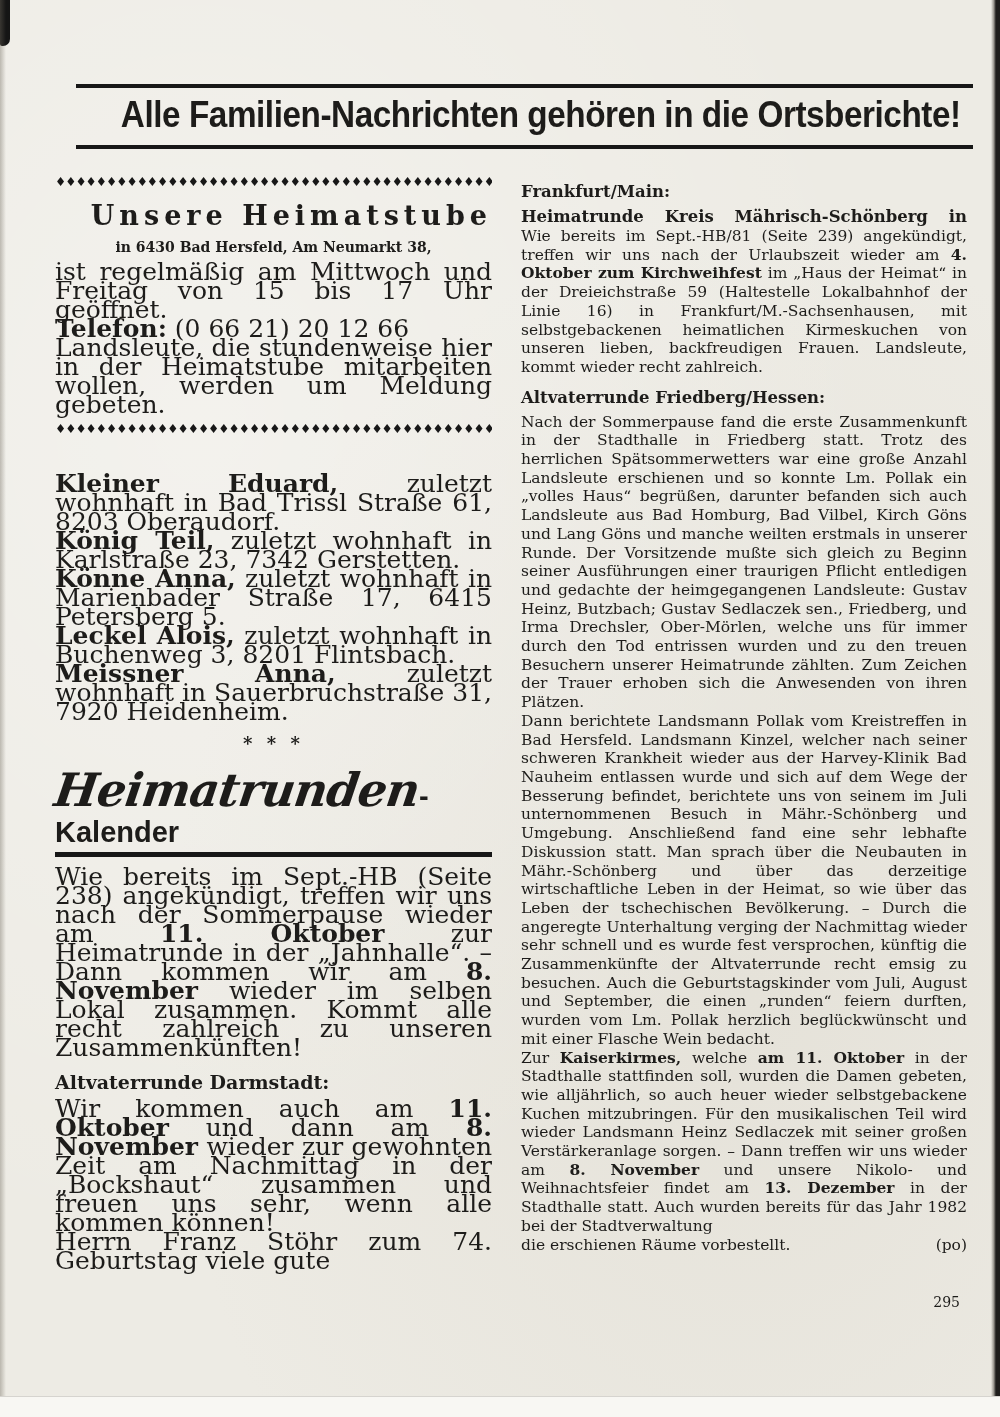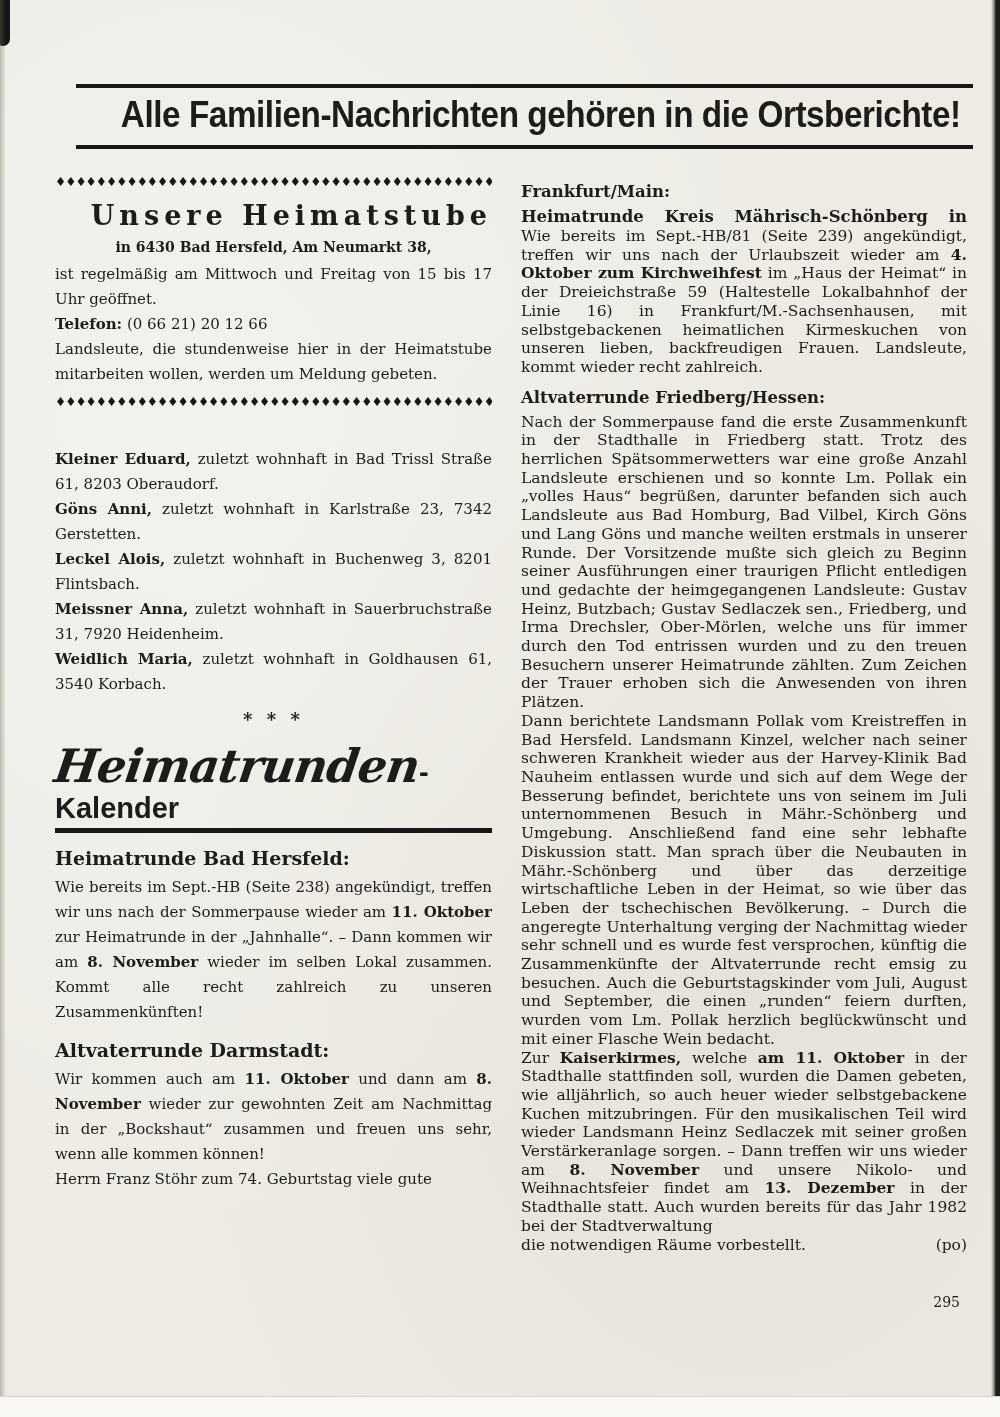--- a/index.html
+++ b/index.html
@@ -35,21 +35,21 @@
   .col-left  { left:55px;  width:437px; }
   .col-right { left:521px; width:446px; top:182px; }
 
   .diamonds { font-size:12.5px; line-height:14px; letter-spacing:-1px;
     white-space:nowrap; overflow:hidden; color:#171717; }
 
   .hs-title { margin:11px 0 5px; text-align:right; font-size:27px; font-weight:bold;
     letter-spacing:5px; white-space:nowrap; }
   .hs-address { margin:0 0 3px; text-align:center; font-weight:bold; font-size:14px; line-height:23px; }
 
-  .body { font-size:15px; line-height:25px; margin:0; }
+  .body { font-size:25px; line-height:19px; margin:0; }
   .just { text-align:justify; }
   .b { font-weight:bold; }
 
   .hs-box .diamonds:last-child { margin-top:8px; }
 
   .obituaries { margin-top:38px; }
   .stars { text-align:center; font-size:18px; font-weight:bold; letter-spacing:4px; margin:12px 0 10px; }
 
   .kal-head { margin:4px 0 10px; }
   .kal-script { display:inline-block; font-size:46px; line-height:52px; font-style:italic;
@@ -93,35 +93,34 @@
       <h2 class="hs-title">Unsere Heimatstube</h2>
       <p class="hs-address">in 6430 Bad Hersfeld, Am Neumarkt 38,</p>
       <p class="body just"><span>ist regelmäßig am Mittwoch und Freitag von 15 bis 17 Uhr geöffnet.</span></p>
       <p class="body"><span class="b">Telefon:</span><span> (0 66 21) 20 12 66</span></p>
       <p class="body just"><span>Landsleute, die stundenweise hier in der Heimatstube mitarbeiten wollen, werden um Meldung gebeten.</span></p>
       <div class="diamonds">♦♦♦♦♦♦♦♦♦♦♦♦♦♦♦♦♦♦♦♦♦♦♦♦♦♦♦♦♦♦♦♦♦♦♦♦♦♦♦♦♦♦♦♦♦♦</div>
     </div>
 
     <div class="obituaries">
       <p class="body just"><span class="b">Kleiner Eduard,</span><span> zuletzt wohnhaft in Bad Trissl Straße 61, 8203 Oberaudorf.</span></p>
-      <p class="body just"><span class="b">Göns Anni,</span><span> zuletzt wohnhaft in Karlstraße 23, 7342 Gerstetten.</span></p>
+      <p class="body just"><span class="b">König Teil,</span><span> zuletzt wohnhaft in Karlstraße 23, 7342 Gerstetten.</span></p>
+      <p class="body just"><span class="b">Könne Anna,</span><span> zuletzt wohnhaft in Marienbader Straße 17, 6415 Petersberg 5.</span></p>
       <p class="body just"><span class="b">Leckel Alois,</span><span> zuletzt wohnhaft in Buchenweg 3, 8201 Flintsbach.</span></p>
       <p class="body just"><span class="b">Meissner Anna,</span><span> zuletzt wohnhaft in Sauerbruchstraße 31, 7920 Heidenheim.</span></p>
-      <p class="body just"><span class="b">Weidlich Maria,</span><span> zuletzt wohnhaft in Goldhausen 61, 3540 Korbach.</span></p>
     </div>
 
     <div class="stars">* * *</div>
 
     <div class="kal-head">
       <span class="kal-script">Heimatrunden</span><span class="kal-suffix">-Kalender</span>
       <div class="kal-rule"></div>
     </div>
 
     <div class="section">
-      <h3 class="sec-h">Heimatrunde Bad Hersfeld:</h3>
       <p class="body just"><span>Wie bereits im Sept.-HB (Seite 238) angekündigt, treffen wir uns nach der Sommerpause wieder am </span><span class="b">11. Oktober</span><span> zur Heimatrunde in der „Jahnhalle“. – Dann kommen wir am </span><span class="b">8. November</span><span> wieder im selben Lokal zusammen. Kommt alle recht zahlreich zu unseren Zusammenkünften!</span></p>
     </div>
 
 
     <div class="section">
       <h3 class="sec-h">Altvaterrunde Darmstadt:</h3>
       <p class="body just"><span>Wir kommen auch am </span><span class="b">11. Oktober</span><span> und dann am </span><span class="b">8. November</span><span> wieder zur gewohnten Zeit am Nachmittag in der „Bockshaut“ zusammen und freuen uns sehr, wenn alle kommen können!</span></p>
       <p class="body just">Herrn Franz Stöhr zum 74. Geburtstag viele gute</p>
 
     </div>
@@ -135,21 +134,21 @@
       <h3 class="sec-h rc first just-last">Heimatrunde Kreis Mährisch-Schönberg in</h3>
       <p class="body rc just"><span>Wie bereits im Sept.-HB/81 (Seite 239) angekündigt, treffen wir uns nach der Urlaubszeit wieder am </span><span class="b">4. Oktober zum Kirchweihfest</span><span> im „Haus der Heimat“ in der Dreieichstraße 59 (Haltestelle Lokalbahnhof der Linie 16) in Frankfurt/M.-Sachsenhausen, mit selbstgebackenen heimatlichen Kirmeskuchen von unseren lieben, backfreudigen Frauen. Landsleute, kommt wieder recht zahlreich.</span></p>
     </div>
 
     <div class="section">
       <h3 class="sec-h rc">Altvaterrunde Friedberg/Hessen:</h3>
       <p class="body rc just"><span>Nach der Sommerpause fand die erste Zusammenkunft in der Stadthalle in Friedberg statt. Trotz des herrlichen Spätsommerwetters war eine große Anzahl Landsleute erschienen und so konnte Lm. Pollak ein „volles Haus“ begrüßen, darunter befanden sich auch Landsleute aus Bad Homburg, Bad Vilbel, Kirch Göns und Lang Göns und manche weilten erstmals in unserer Runde. Der Vorsitzende mußte sich gleich zu Beginn seiner Ausführungen einer traurigen Pflicht entledigen und gedachte der heimgegangenen Landsleute: Gustav Heinz, Butzbach; Gustav Sedlaczek sen., Friedberg, und Irma Drechsler, Ober-Mörlen, welche uns für immer durch den Tod entrissen wurden und zu den treuen Besuchern unserer Heimatrunde zählten. Zum Zeichen der Trauer erhoben sich die Anwesenden von ihren Plätzen.</span></p>
       <p class="body rc just"><span>Dann berichtete Landsmann Pollak vom Kreistreffen in Bad Hersfeld. Landsmann Kinzel, welcher nach seiner schweren Krankheit wieder aus der Harvey-Klinik Bad Nauheim entlassen wurde und sich auf dem Wege der Besserung befindet, berichtete uns von seinem im Juli unternommenen Besuch in Mähr.-Schönberg und Umgebung. Anschließend fand eine sehr lebhafte Diskussion statt. Man sprach über die Neubauten in Mähr.-Schönberg und über das derzeitige wirtschaftliche Leben in der Heimat, so wie über das Leben der tschechischen Bevölkerung. – Durch die angeregte Unterhaltung verging der Nachmittag wieder sehr schnell und es wurde fest versprochen, künftig die Zusammenkünfte der Altvaterrunde recht emsig zu besuchen. Auch die Geburtstagskinder vom Juli, August und September, die einen „runden“ feiern durften, wurden vom Lm. Pollak herzlich beglückwünscht und mit einer Flasche Wein bedacht.</span></p>
       <p class="body rc just"><span>Zur </span><span class="b">Kaiserkirmes,</span><span> welche </span><span class="b">am 11. Oktober</span><span> in der Stadthalle stattfinden soll, wurden die Damen gebeten, wie alljährlich, so auch heuer wieder selbstgebackene Kuchen mitzubringen. Für den musikalischen Teil wird wieder Landsmann Heinz Sedlaczek mit seiner großen Verstärkeranlage sorgen. – Dann treffen wir uns wieder am </span><span class="b">8. November</span><span> und unsere Nikolo- und Weihnachtsfeier findet am </span><span class="b">13. Dezember</span><span> in der Stadthalle statt. Auch wurden bereits für das Jahr 1982 bei der Stadtverwaltung</span></p>
       <div class="sig-line rc">
-        <span>die notwendigen Räume vorbestellt.</span>
+        <span>die erschienen Räume vorbestellt.</span>
         <span>(po)</span>
       </div>
     </div>
 
   </section>
 
   <div class="page-number">295</div>
 
 </div>
 

